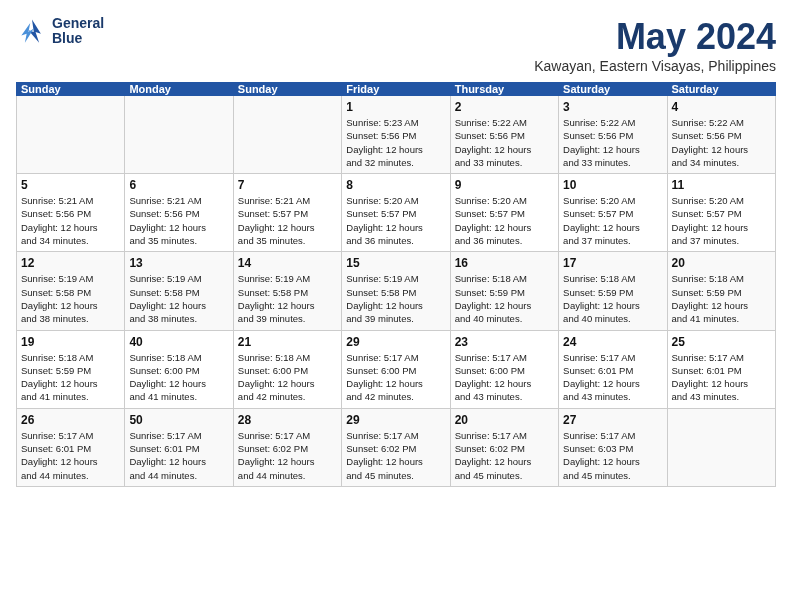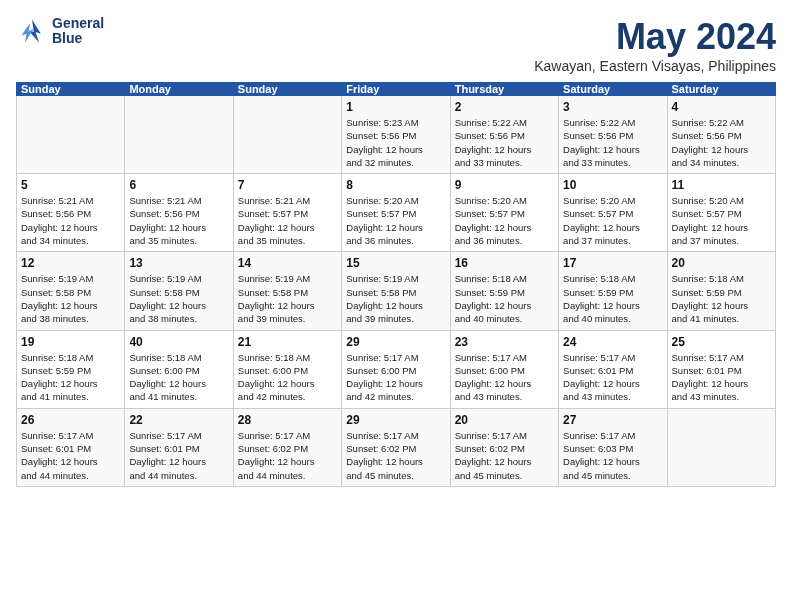--- a/index.html
+++ b/index.html
@@ -309,21 +309,21 @@
       </tr>
       <tr>
         <td>
           <span class="day-num">26</span>
           <div class="day-info" style="white-space: pre-line;">Sunrise: 5:17 AM
 Sunset: 6:01 PM
 Daylight: 12 hours
 and 44 minutes.</div>
         </td>
         <td>
-          <span class="day-num">22</span>
+          <span class="day-num">50</span>
           <div class="day-info" style="white-space: pre-line;">Sunrise: 5:17 AM
 Sunset: 6:01 PM
 Daylight: 12 hours
 and 44 minutes.</div>
         </td>
         <td>
           <span class="day-num">28</span>
           <div class="day-info" style="white-space: pre-line;">Sunrise: 5:17 AM
 Sunset: 6:02 PM
 Daylight: 12 hours

